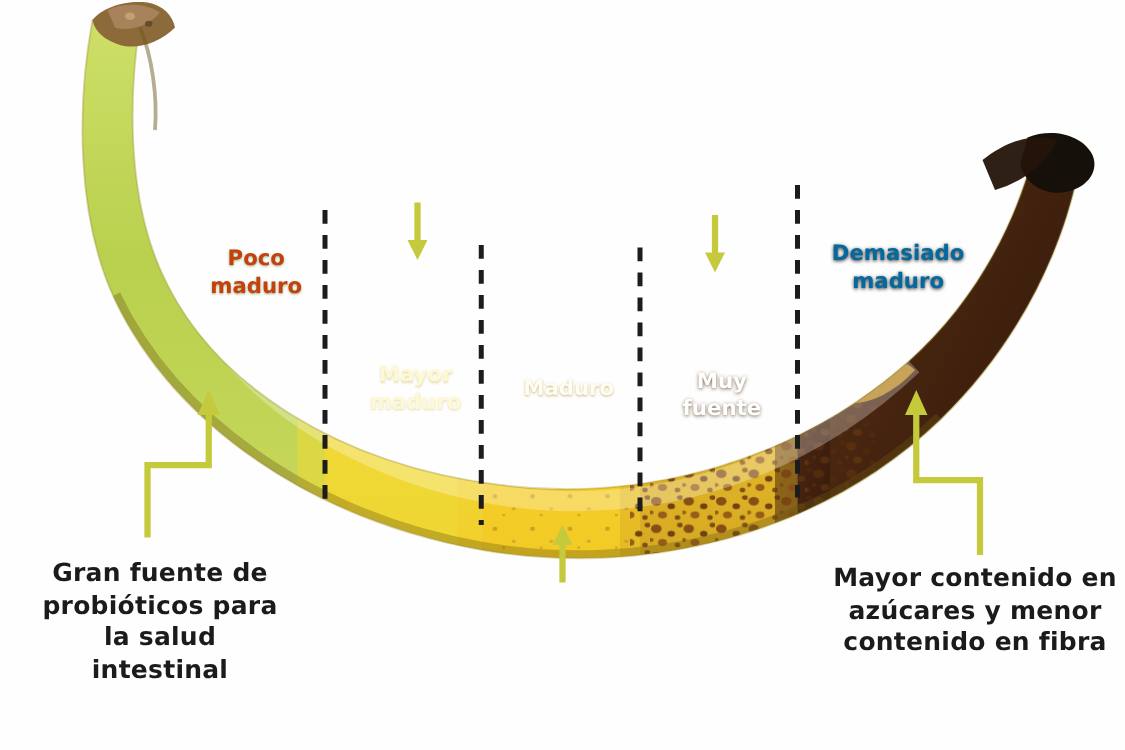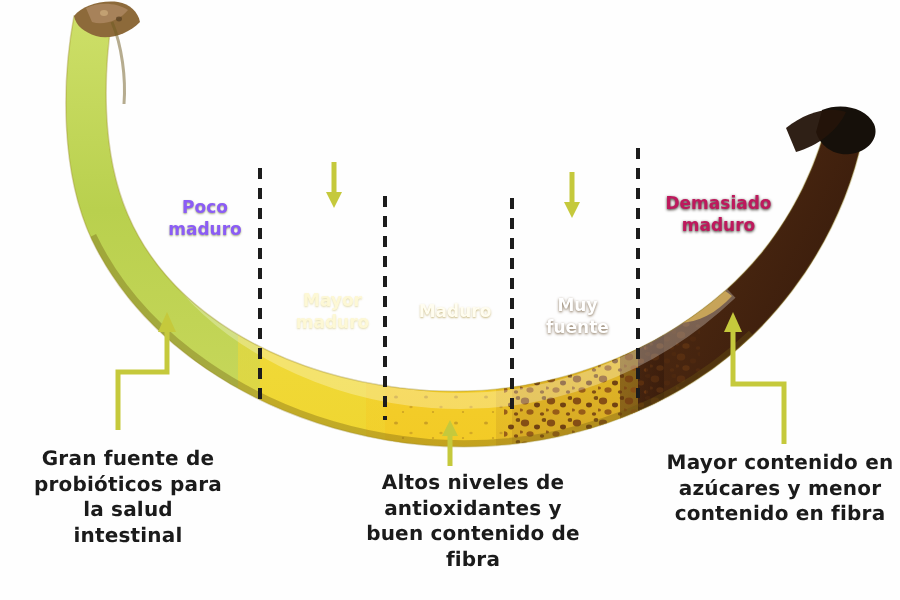--- a/index.html
+++ b/index.html
@@ -44,29 +44,29 @@
     color:#ffffff;
     font-family:"DejaVu Sans", sans-serif;
     font-weight:700;
     font-size:17px;
     line-height:1.3;
     text-align:center;
     white-space:pre-line;
     text-shadow:0 1px 2px rgba(90,70,0,.55);
     pointer-events:none;
   }
-  #label-poco      {left:145px;top:196px;width:120px;color:#8b5cf6;
+  #label-poco      {left:145px;top:196px;width:120px;color:#c2410c;
                     text-shadow:0 1px 2px rgba(80,90,20,.55);}
   #label-apenas    {left:275px;top:289px;width:115px;color:#fdf6c8;opacity:.75;
                     text-shadow:0 1px 2px rgba(170,150,20,.45);}
   #label-maduro    {left:400px;top:300px;width:110px;color:#fffdf0;
                     text-shadow:0 1px 2px rgba(150,120,10,.5);}
   #label-muy       {left:525px;top:294px;width:105px;color:#ffffff;
                     text-shadow:0 1px 3px rgba(70,40,0,.7);}
-  #label-demasiado {left:646px;top:192px;width:145px;color:#be185d;
+  #label-demasiado {left:646px;top:192px;width:145px;color:#0369a1;
                     text-shadow:0 1px 3px rgba(20,10,0,.85);}
 </style>
 </head>
 <body>
 
 <div id="stage">
 
   <svg id="art" viewBox="0 0 900 600">
     <defs>
 
@@ -241,23 +241,20 @@
     </g>
   </svg>
 
 
 
   <div class="callout" id="callout-probiotic">Gran fuente de
 probióticos para
 la salud
 intestinal</div>
 
-  <div class="callout sm" id="callout-antioxid">Altos niveles de
-antioxidantes y
-buen contenido de fibra</div>
 
   <div class="callout sm" id="callout-sugar-low-fiber">Mayor contenido en
 azúcares y menor
 contenido en fibra</div>
 
   <div class="stage-label" id="label-poco">Poco
 maduro</div>
 
   <div class="stage-label" id="label-apenas">Mayor
 maduro</div>

